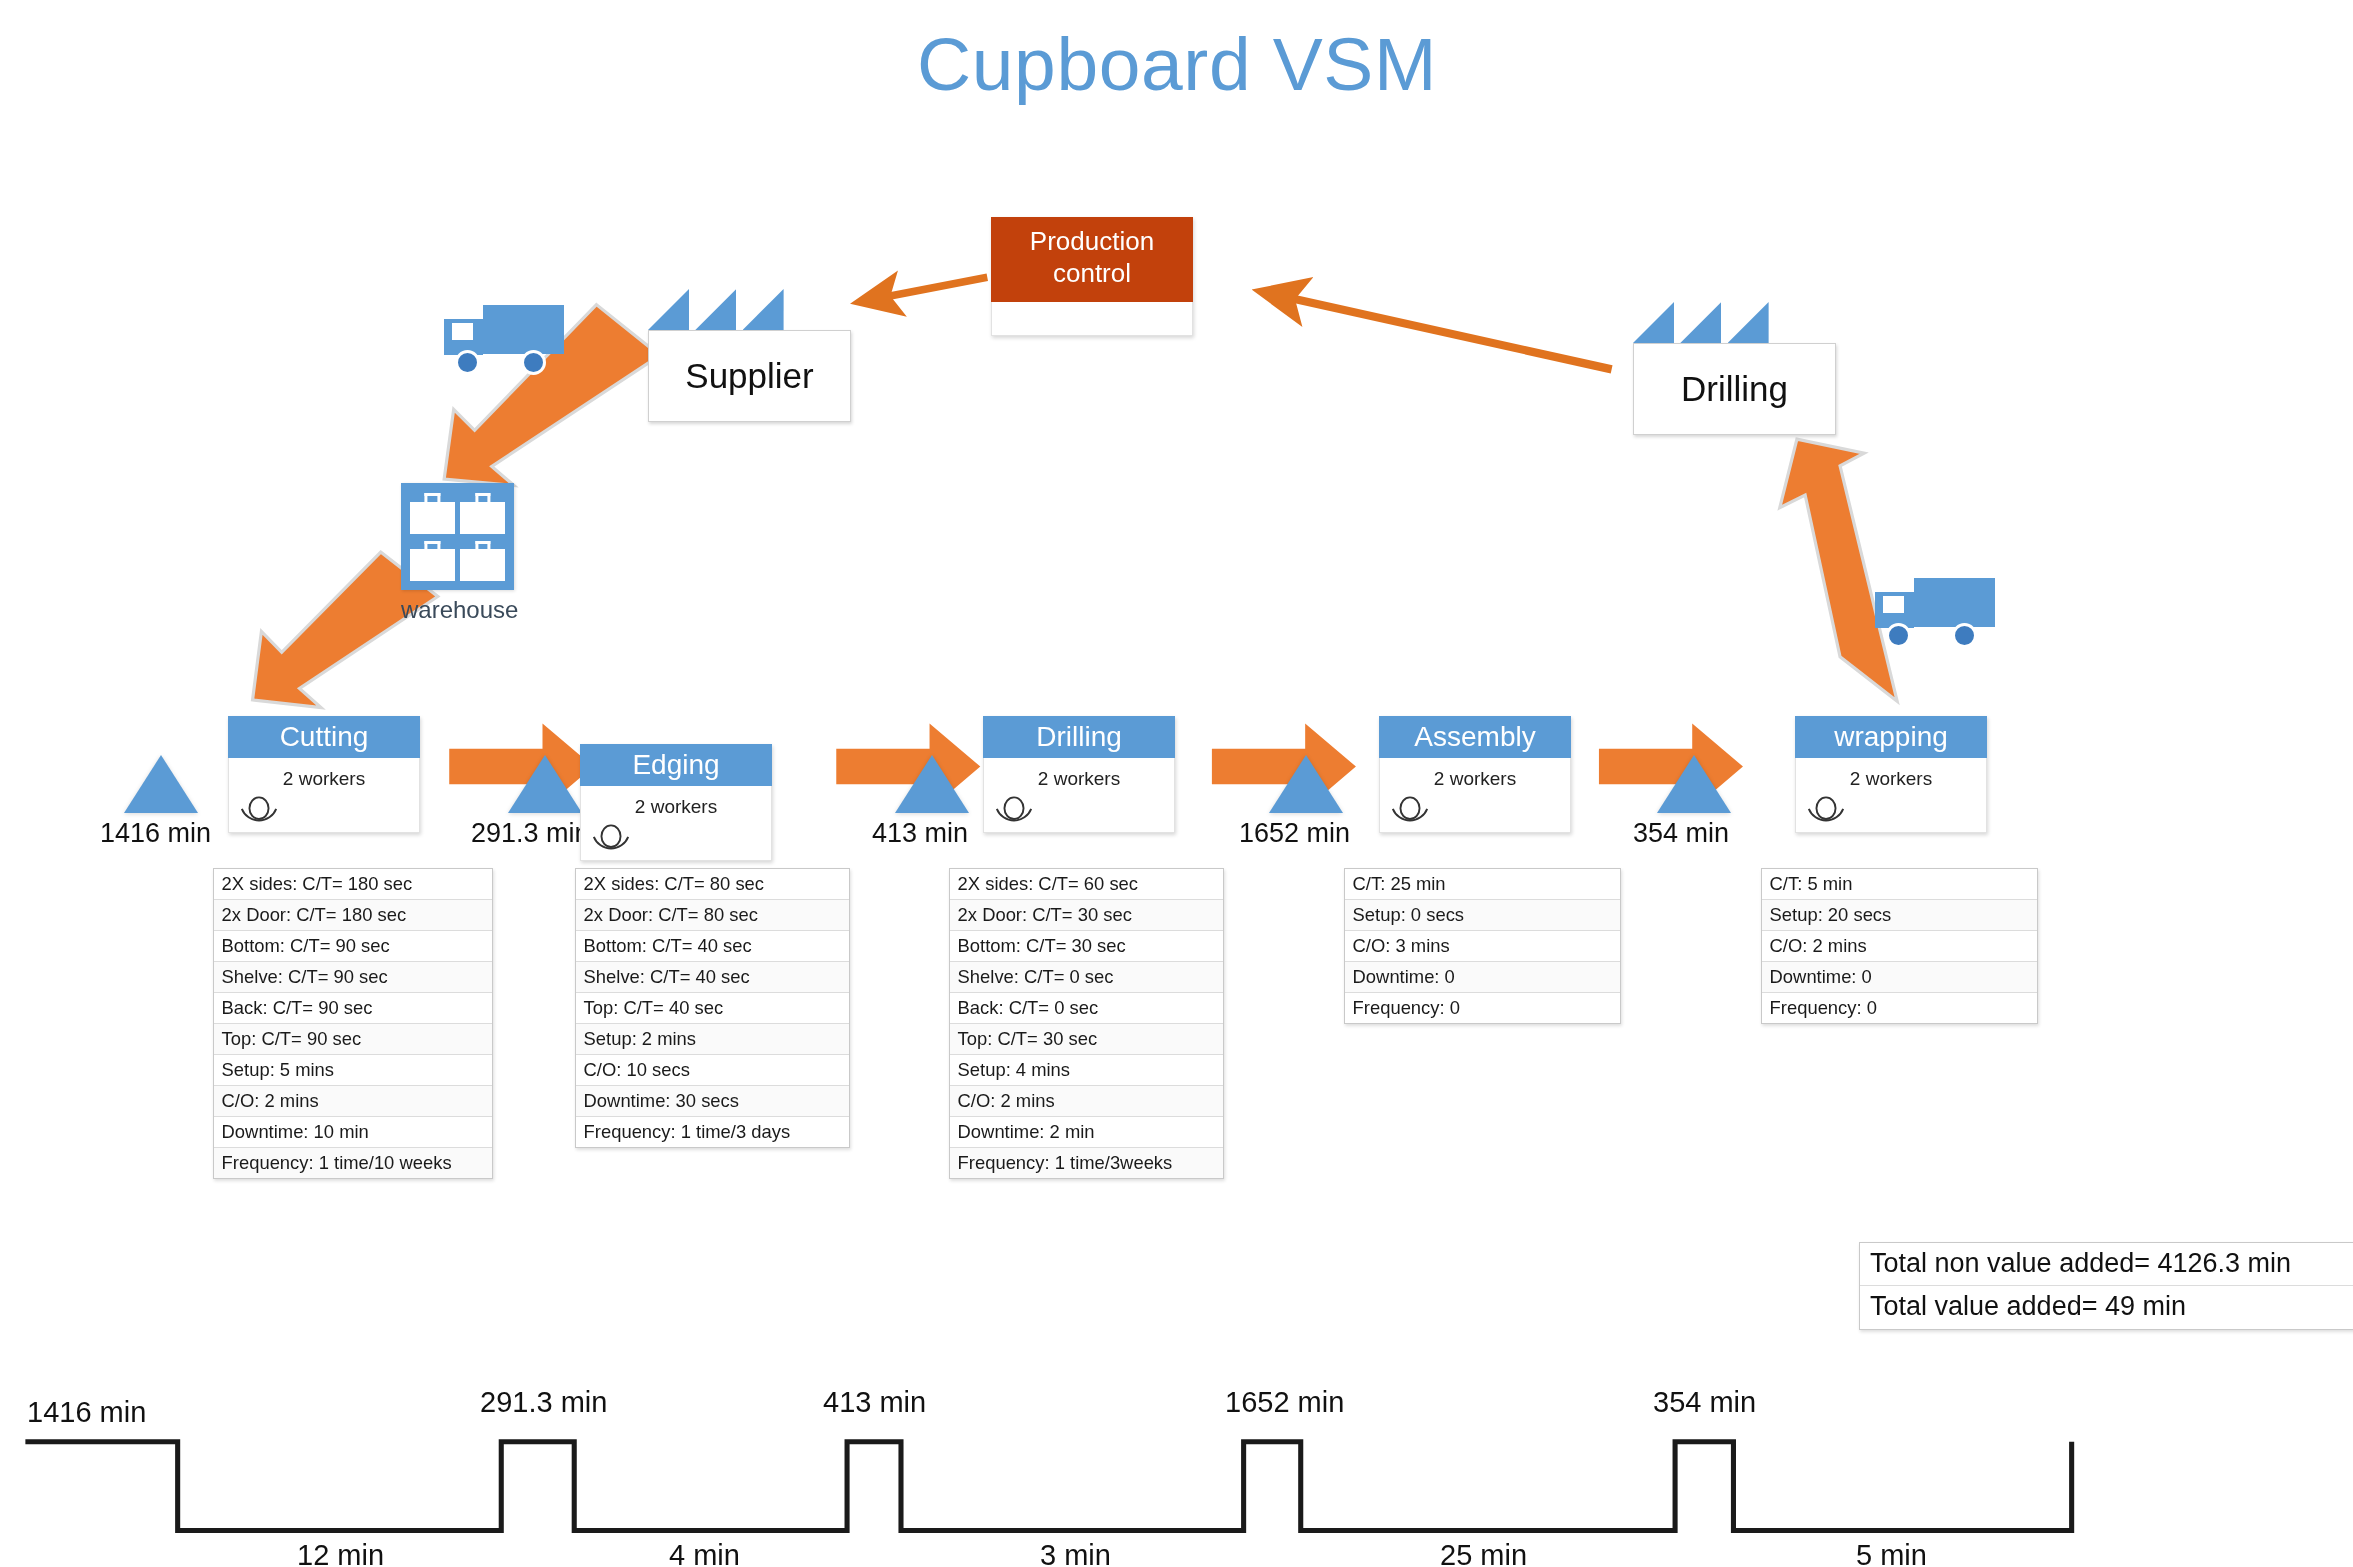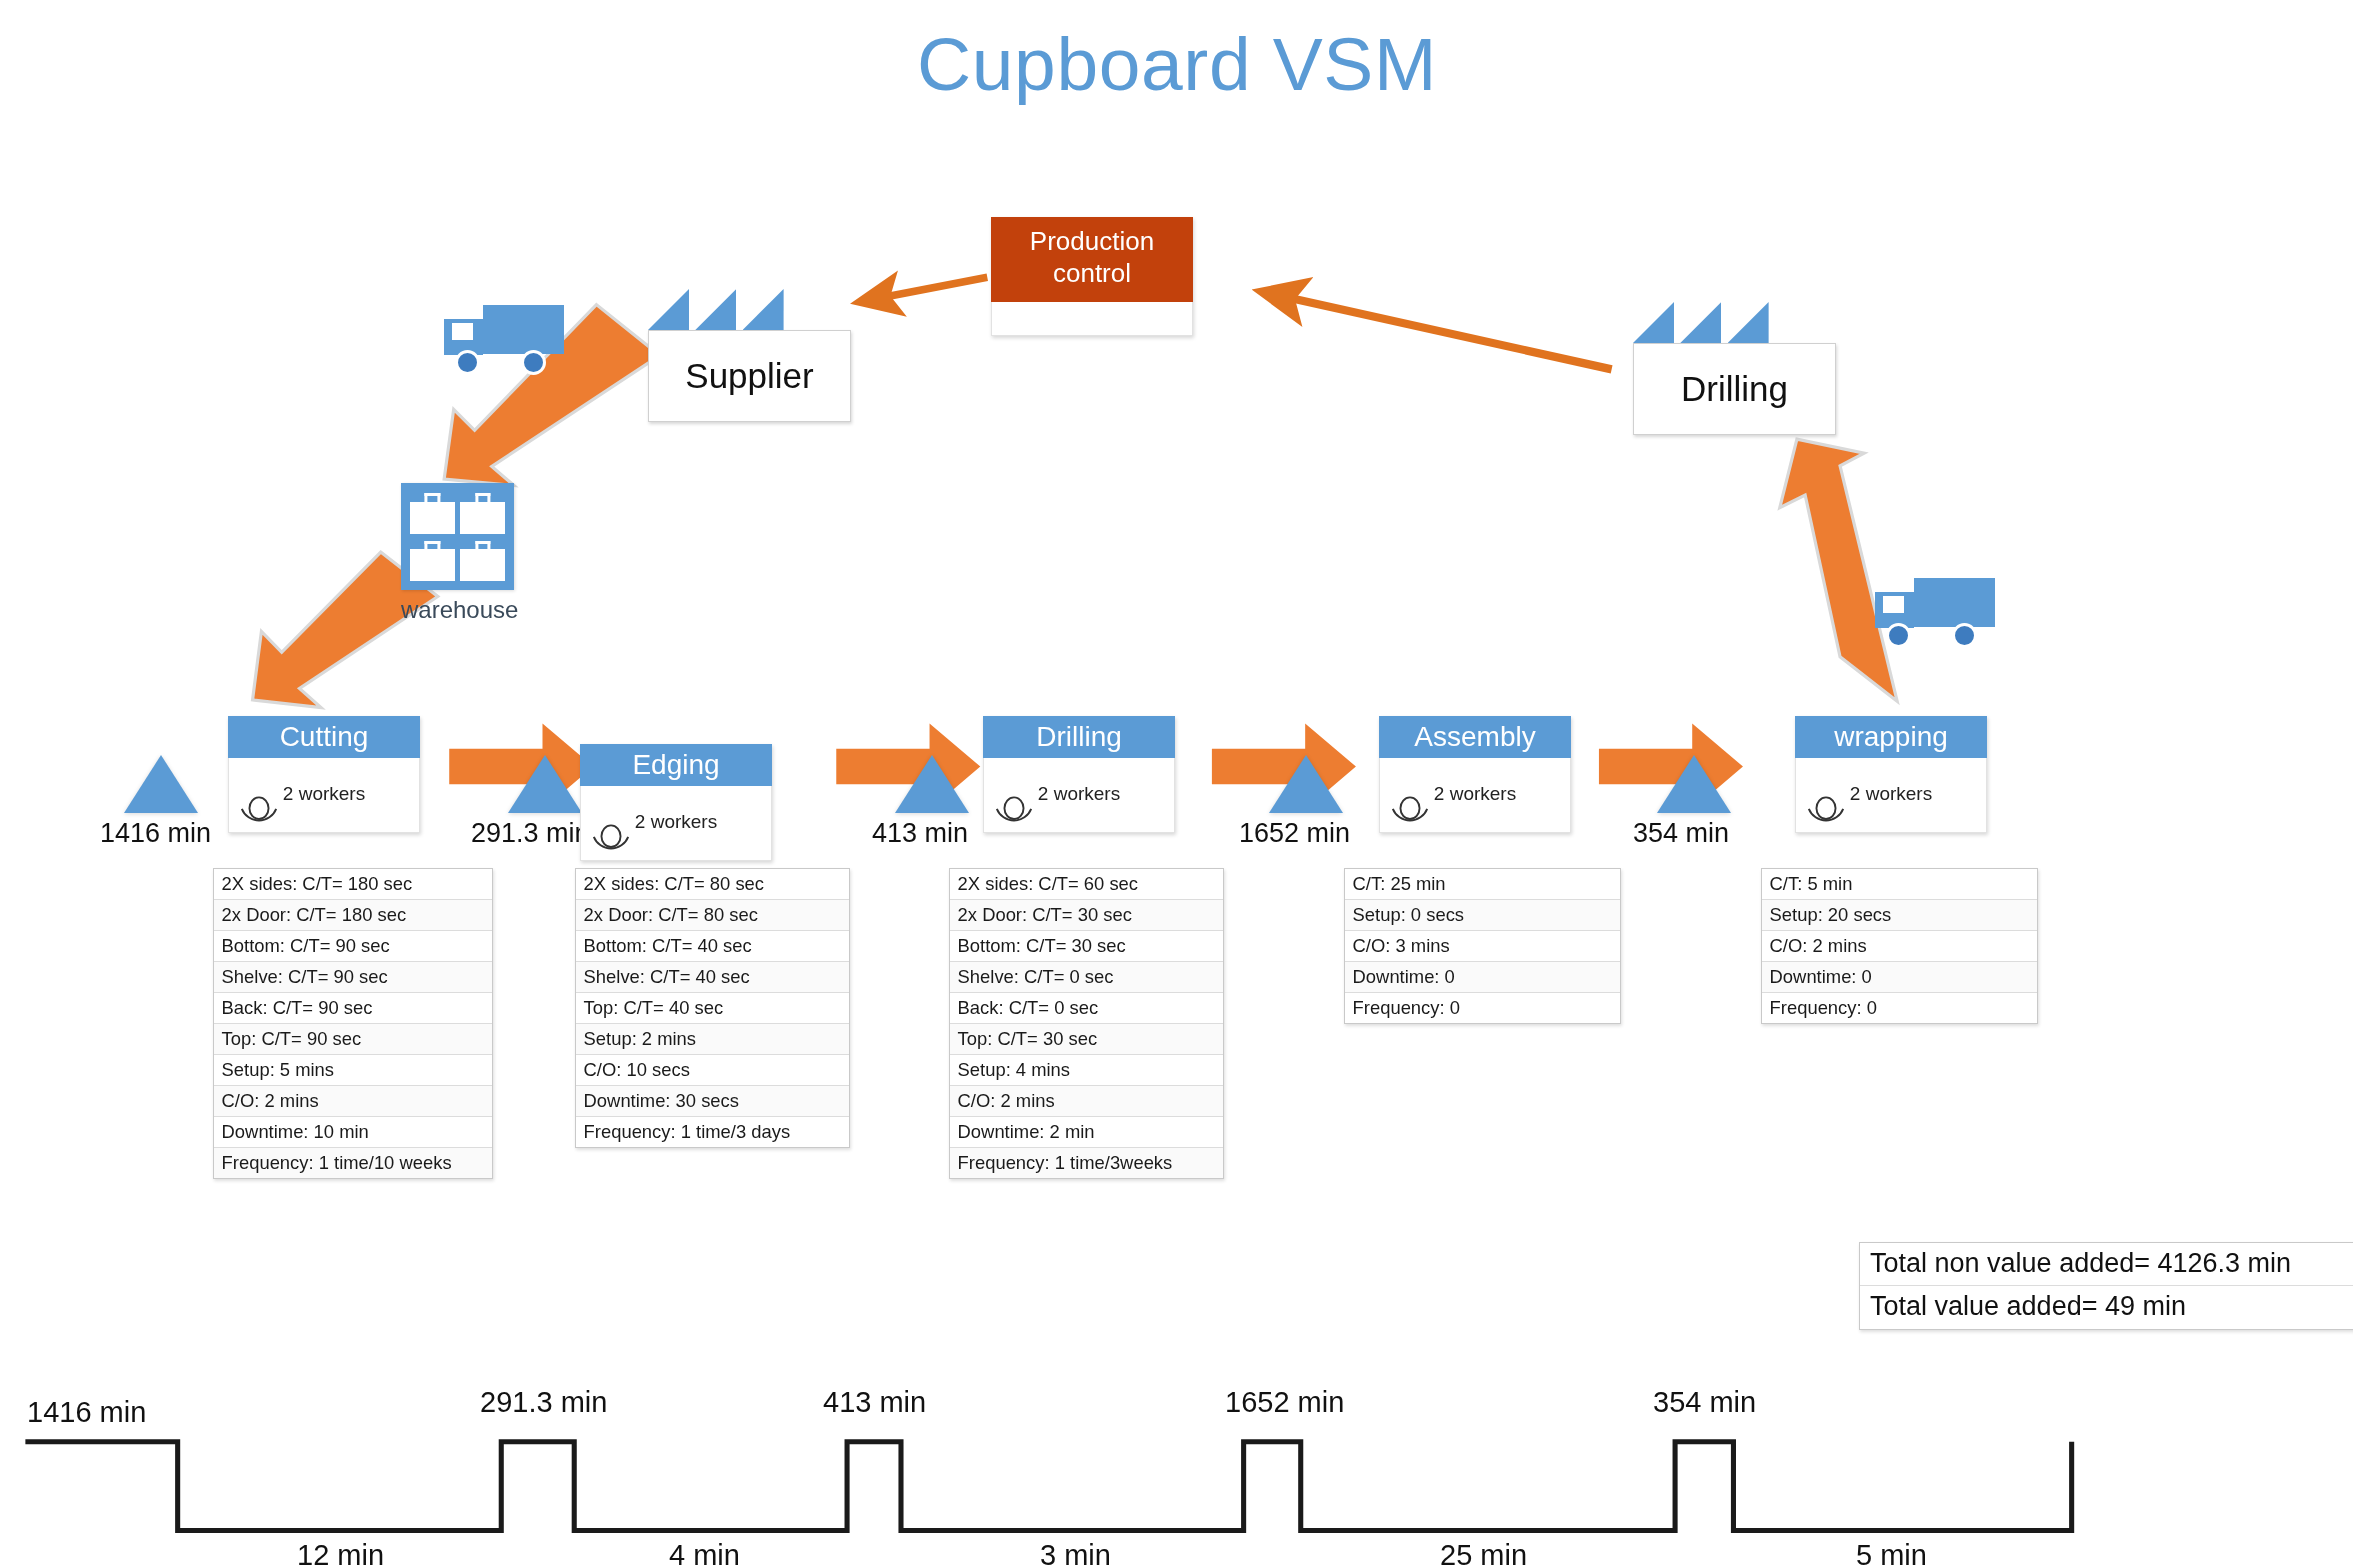--- a/index.html
+++ b/index.html
@@ -54,21 +54,21 @@
   .proc{width:192px;box-shadow:1.3px 1.9px 3.8px rgba(0,0,0,.16);}
   .proc .head{
     background:#5B9BD5;color:#ffffff;height:42px;
     display:flex;align-items:center;justify-content:center;
     font-size:28px;
   }
   .proc .bodyp{
     background:#fff;border:1.3px solid #E2E2E2;border-top:none;height:74px;position:relative;
   }
   .proc .workers{
-    text-align:center;font-size:19px;color:#222;padding-top:25px;
+    text-align:center;font-size:19px;color:#222;padding-top:10px;
   }
   .proc .op{position:absolute;left:9px;bottom:3.8px;width:42px;height:32px;}
 
   
   .tri{width:0;height:0;border-left:37px solid transparent;border-right:37px solid transparent;
        border-bottom:58px solid #5B9BD5;filter:drop-shadow(0.6px 1.9px 1.9px rgba(0,0,0,.15));}
   .invlabel{font-size:27px;color:#111;white-space:nowrap;}
 
   
   .dtable{background:#fff;border:0.6px solid #C9C9C9;box-shadow:1.3px 1.9px 3.2px rgba(0,0,0,.13);}

